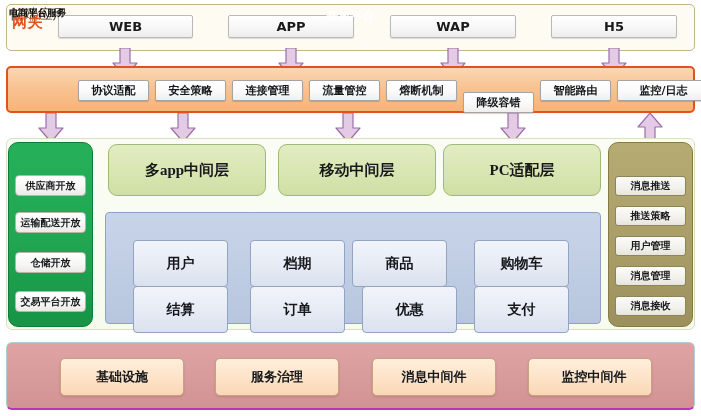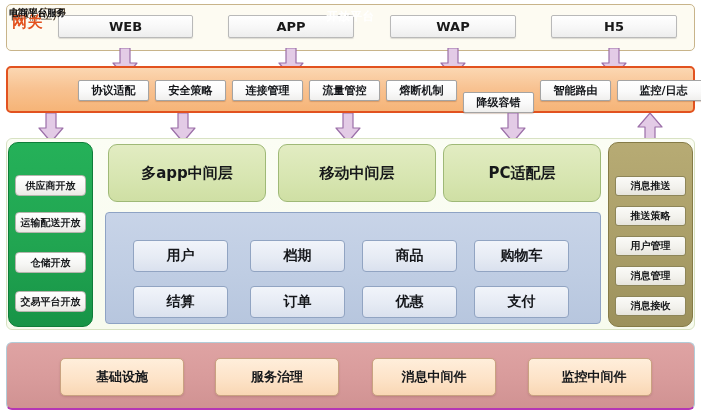--- a/index.html
+++ b/index.html
@@ -183,27 +183,28 @@
     border-radius: 3px;
     font-size: 10px;
     font-weight: bold;
     color: #17181a;
   }
 
   
   .mid-layer {
     position: absolute;
     top: 144px;
-    height: 58px;
+    height: 52px;
     background: linear-gradient(to bottom, #e2ecc2 0%, #d8e6b2 55%, #cfdfa4 100%);
     border: 1px solid #9fb977;
     border-radius: 9px;
     font-size: 15px;
     font-weight: bold;
     color: #16181a;
+    font-family: Liberation Serif, serif;
   }
 
   
   .ec-panel {
     position: absolute;
     left: 105px;
     top: 212px;
     width: 496px;
     height: 112px;
     background: linear-gradient(to bottom, #c8d4e8 0%, #bfcde3 55%, #b7c6de 100%);
@@ -214,21 +215,21 @@
   .ec-title {
     position: absolute;
     left: 9px;
     top: 7px;
     font-size: 9.5px;
     font-weight: bold;
     color: #101114;
   }
   .ec-item {
     position: absolute;
-    height: 32px;
+    height: 47px;
     background: linear-gradient(to bottom, #f1f4fa 0%, #e6ebf4 55%, #dae1ee 100%);
     border: 1px solid #91a4c2;
     border-radius: 4px;
     font-size: 14px;
     font-weight: bold;
     color: #14161a;
   }
 
   
   .infra-band {
@@ -349,21 +350,21 @@
       <div class="mid-layer ctr" style="left: 108px; width: 158px;">多app中间层</div>
       <div class="mid-layer ctr" style="left: 278px; width: 158px;">移动中间层</div>
       <div class="mid-layer ctr" style="left: 443px; width: 158px;">PC适配层</div>
     </div>
 
   <div class="ec-panel"></div>
   <div class="ec-title">电商平台服务</div>
   <div id="ec-items">
       <div class="ec-item ctr" style="left: 133px; width: 95px; top: 240px;">用户</div>
       <div class="ec-item ctr" style="left: 250px; width: 95px; top: 240px;">档期</div>
-      <div class="ec-item ctr" style="left: 362px; width: 95px; top: 240px;">商品</div>
+      <div class="ec-item ctr" style="left: 352px; width: 95px; top: 240px;">商品</div>
       <div class="ec-item ctr" style="left: 474px; width: 95px; top: 240px;">购物车</div>
       <div class="ec-item ctr" style="left: 133px; width: 95px; top: 286px;">结算</div>
       <div class="ec-item ctr" style="left: 250px; width: 95px; top: 286px;">订单</div>
       <div class="ec-item ctr" style="left: 362px; width: 95px; top: 286px;">优惠</div>
       <div class="ec-item ctr" style="left: 474px; width: 95px; top: 286px;">支付</div>
     </div>
 
   <div class="msg-center"></div>
   <div id="msg-center-items">
       <div class="mc-item ctr" style="left: 615px; top: 176px;">消息推送</div>

